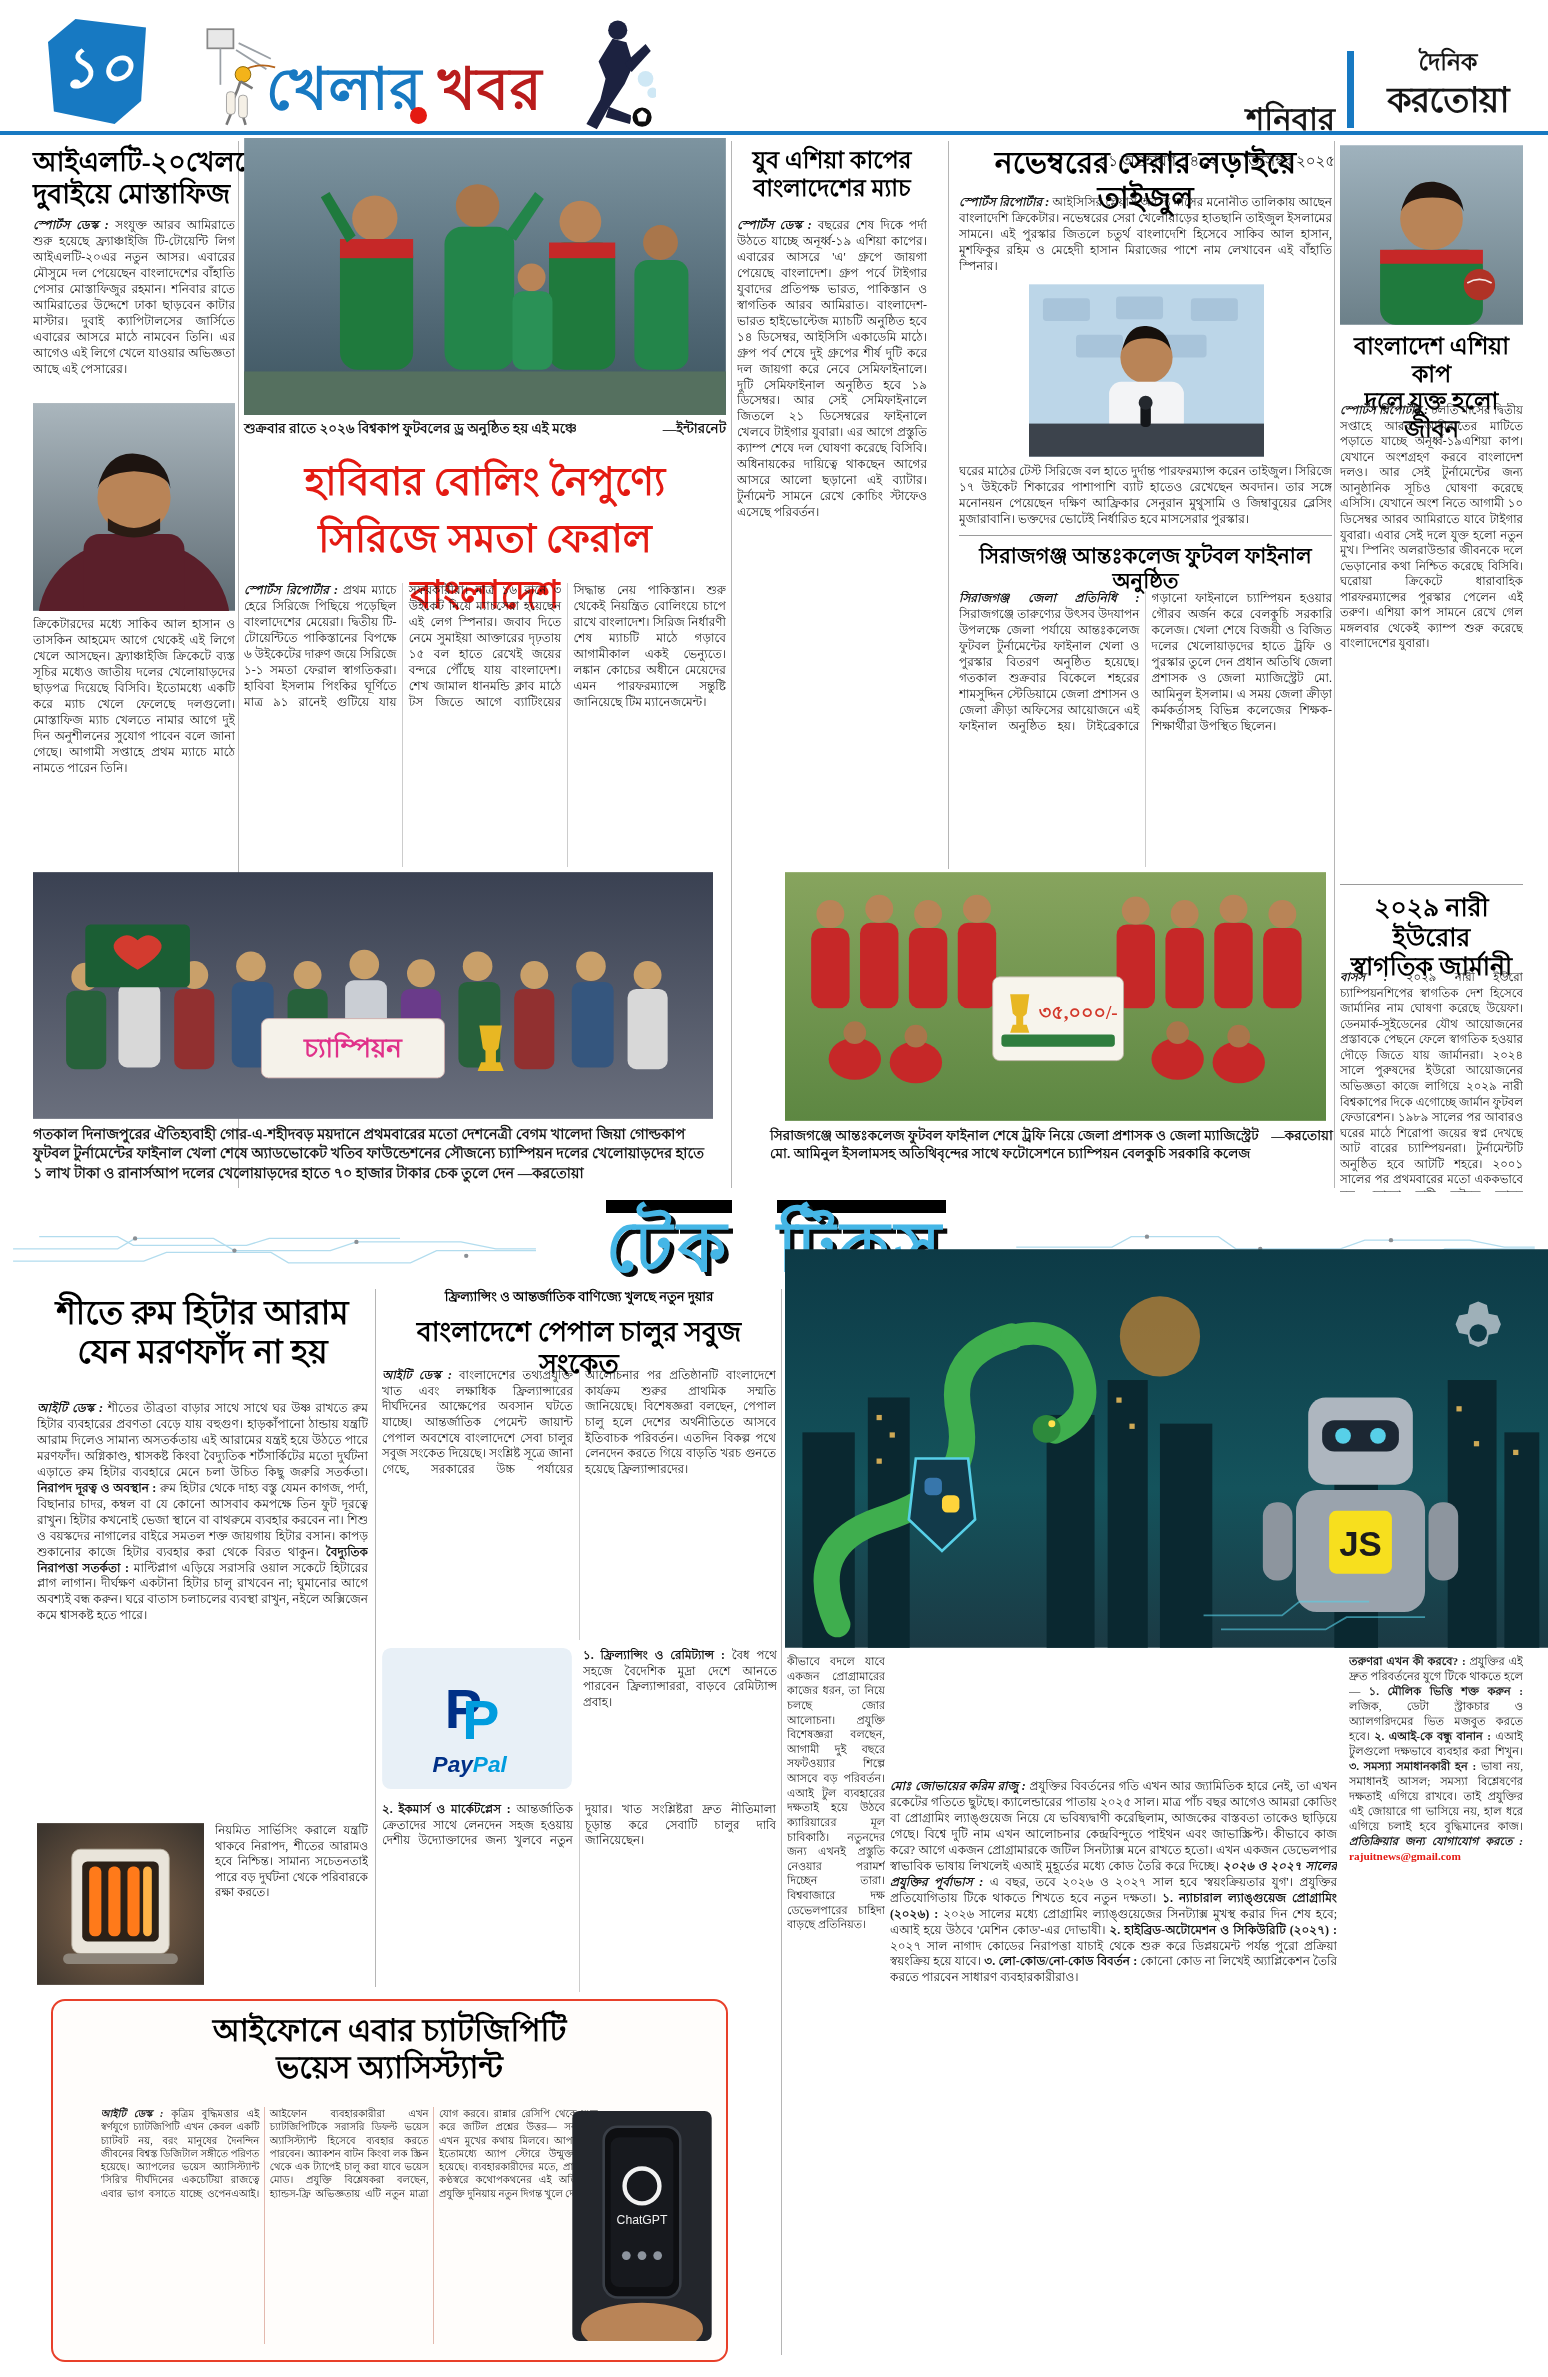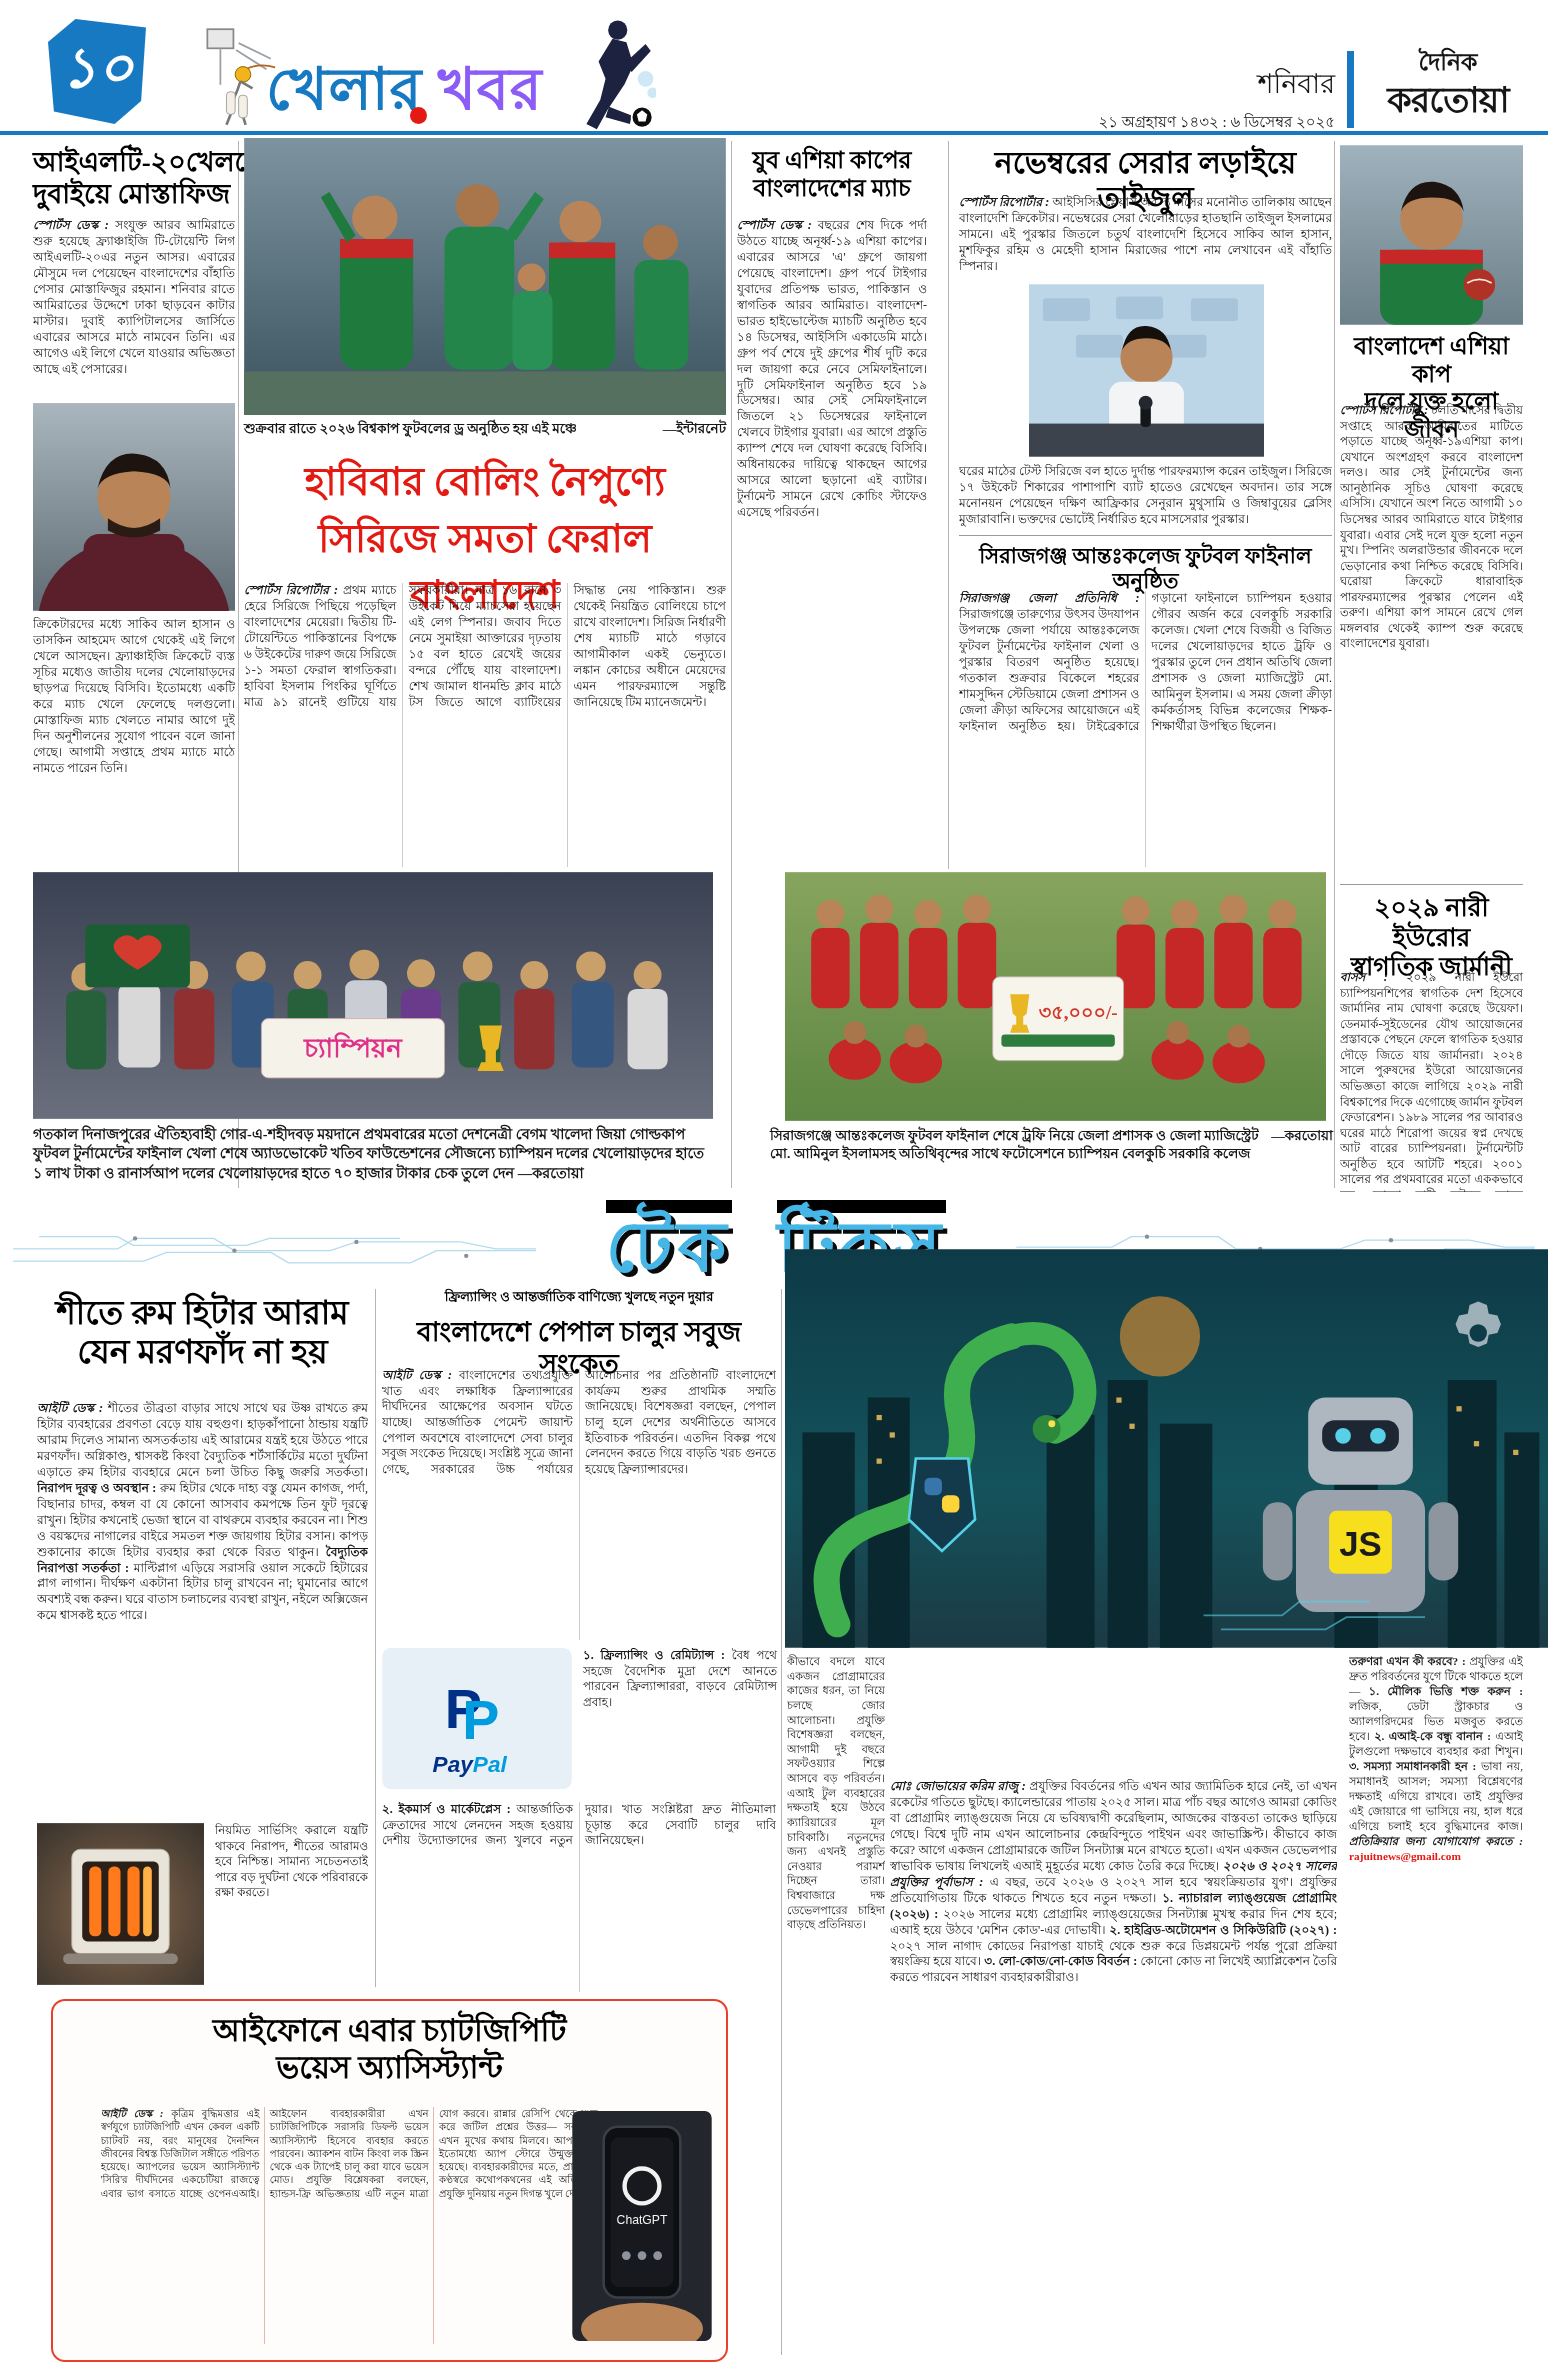--- a/index.html
+++ b/index.html
@@ -53,40 +53,40 @@
         <path d="M92 96 l-8 20"></path>
         <path d="M100 96 l6 20"></path>
       <path d="M100 66 l14 8"></path>
     </g>
     <rect x="84" y="78" width="10" height="26" rx="4" fill="#f5f0e6" stroke="#999"></rect>
     <rect x="98" y="82" width="10" height="26" rx="4" fill="#f5f0e6" stroke="#999"></rect>
   </svg>
 
   <div class="abs" style="left:266px;top:45px;font-size:58px;font-weight:900;letter-spacing:0.9px;">
     <span style="color:#1779c2;">খেলার</span>
-    <span style="color:#8b5cf6;">খবর</span>
+    <span style="color:#b91c1c;">খবর</span>
   </div>
   <div class="abs" style="left:410px;top:107px;width:17.4px;height:17.4px;border-radius:50%;background:#e41a12;"></div>
 
   <svg class="abs" style="left:569px;top:15.7px;" width="87" height="117" viewBox="0 0 100 134">
     <g fill="#1c2240">
       <circle cx="56" cy="16" r="11"></circle>
       <path d="M50 26 l16 4 8 26 -10 22 -20 30 -12 22 -12 -6 16 -28 6 -24 -8 -20 z"></path>
       <path d="M64 54 l24 -22 6 8 -22 24 z"></path>
       <path d="M46 104 l26 10 -2 10 -28 -8 z"></path>
     </g>
     <circle cx="84" cy="116" r="12" fill="#0d0d0d"></circle>
     <circle cx="84" cy="116" r="12" fill="none" stroke="#fff" stroke-width="2"></circle>
     <path d="M84 108 l6 5 -2 8 -8 0 -2 -8 z" fill="#fff"></path>
     <circle cx="88" cy="72" r="9" fill="#cfe8f5"></circle>
       <circle cx="96" cy="88" r="6" fill="#cfe8f5"></circle>
   </svg>
 
   <div class="abs" style="left:1073px;top:63px;width:262px;text-align:right;">
-    <div style="font-size:27px;font-weight:normal;">শনিবার</div>
+    <div style="font-size:31px;font-weight:bold;margin-top:32px;">শনিবার</div>
     <div style="font-size:15px;margin-top:1.7px;">২১ অগ্রহায়ণ ১৪৩২ : ৬ ডিসেম্বর ২০২৫</div>
   </div>
   <div class="abs" style="left:1347px;top:51px;width:7px;height:77px;background:#1779c2;"></div>
   <div class="abs ctr" style="left:1361px;top:44px;width:174px;">
     <div style="font-size:23.5px;font-weight:900;">দৈনিক</div>
     <div style="font-size:35px;font-weight:900;line-height:1.0;letter-spacing:-0.9px;">করতোয়া</div>
   </div>
   <div class="blue-rule"></div>
 
   <div class="vline" style="left:238px;top:141px;height:1047px;"></div>

